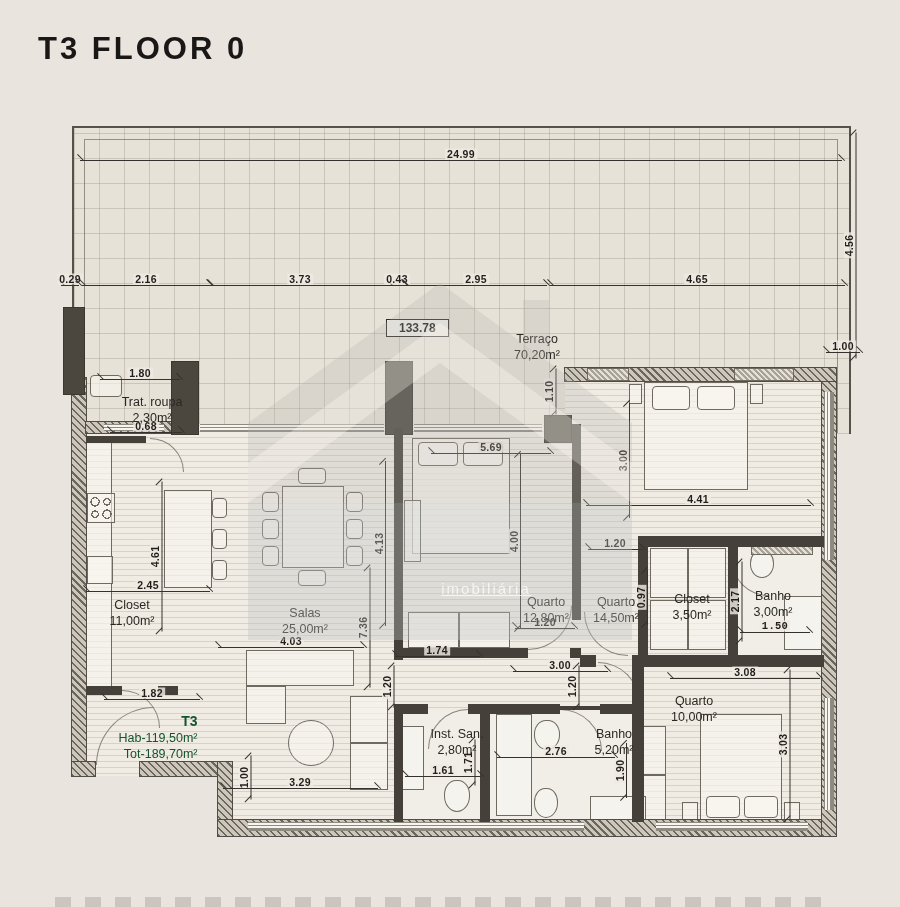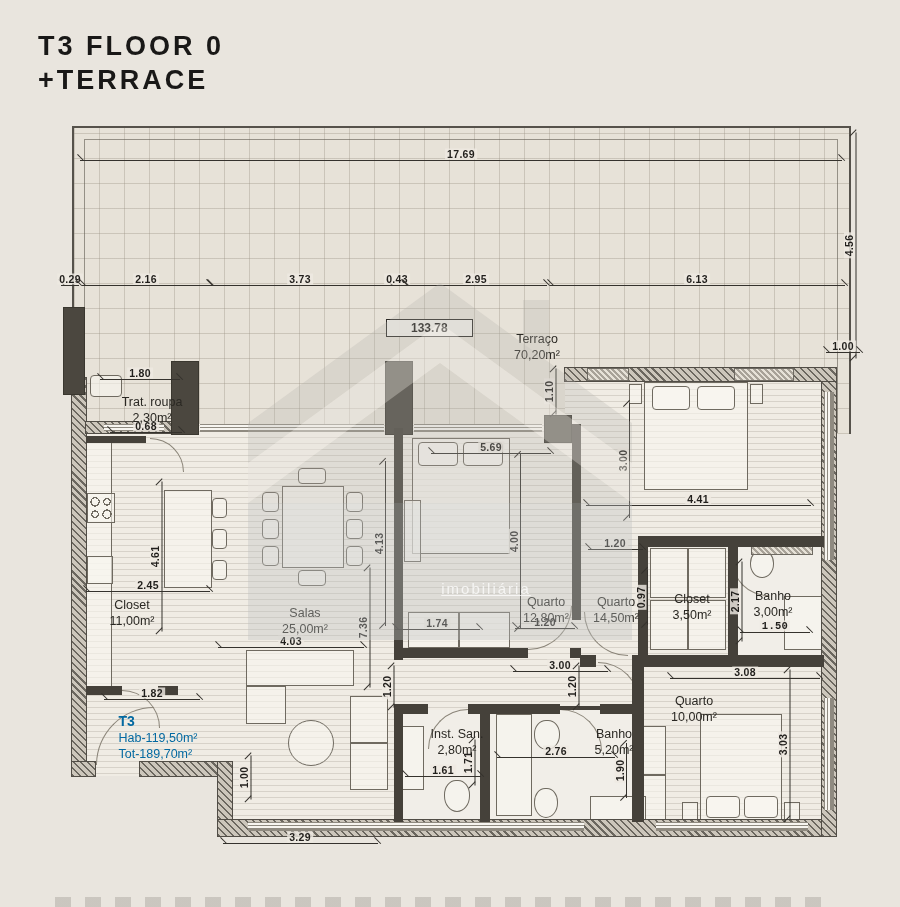--- a/index.html
+++ b/index.html
@@ -1,20 +1,20 @@
 <!DOCTYPE html>
 <html><head>
 <meta charset="utf-8">
 <style>
   html,body{margin:0;padding:0;}
   body{width:900px;height:907px;position:relative;background:#e9e5de;font-family:"Liberation Sans",sans-serif;overflow:hidden;}
   #canvas{position:absolute;inset:0;}
 
   
-  .title{position:absolute;left:38px;top:30px;font-weight:bold;font-size:27px;line-height:1.25;letter-spacing:3px;color:#191817;}
+  .title{position:absolute;left:38px;top:30px;font-weight:bold;font-size:31px;line-height:1.25;letter-spacing:3px;color:#191817;}
 
   
   .terrace{position:absolute;left:72px;top:126px;width:775px;height:306px;
     background:
       repeating-linear-gradient(90deg,rgba(150,142,128,.35) 0 1px,transparent 1px 25px),
       repeating-linear-gradient(0deg,rgba(150,142,128,.35) 0 1px,transparent 1px 25px),
       #e7e2d8;
     border-top:2px solid #56524b;border-left:2px solid #56524b;border-right:2px solid #56524b;}
   .terrace-inner{position:absolute;left:84px;top:139px;width:752px;height:293px;
     border-top:1px solid rgba(95,90,80,.6);border-left:1px solid rgba(95,90,80,.6);border-right:1px solid rgba(95,90,80,.6);}
@@ -64,45 +64,44 @@
   .dim span{position:absolute;left:50%;top:-2px;transform:translate(-50%,-100%);
     font-weight:bold;font-size:10.5px;line-height:1;color:#211f1c;
     background:rgba(238,233,226,.82);padding:0 2px;white-space:nowrap;letter-spacing:.3px;}
   .dim.v{transform:rotate(-90deg);}
 
   
   .room-label{position:absolute;transform:translate(-50%,-50%);text-align:center;
     font-size:12.5px;color:#2a2823;line-height:1.25;white-space:nowrap;}
   .room-label .a{display:block;}
 
-  .areabox{position:absolute;left:386px;top:319px;border:1.4px solid #2c2a26;padding:1px 24px;
+  .areabox{position:absolute;left:386px;top:319px;border:1.4px solid #2c2a26;padding:1px 12px;
     font-weight:bold;font-size:12px;color:#211f1c;background:rgba(244,241,235,.92);}
 
-  .unit{position:absolute;left:158px;top:712px;transform:translateX(-50%);text-align:left;color:#0369a1;line-height:1.3;white-space:nowrap;}
+  .unit{position:absolute;left:158px;top:712px;transform:translateX(-50%);text-align:right;color:#14532d;line-height:1.3;white-space:nowrap;}
   .unit .u1{font-size:14px;font-weight:bold;}
   .unit .u2{font-size:12.5px;}
 
   
   .wm-logo{position:absolute;left:238px;top:258px;opacity:.5;}
   .wm-brand{position:absolute;left:230px;top:534px;width:420px;text-align:center;
     font-weight:bold;font-size:44px;letter-spacing:10px;color:rgba(255,255,255,.78);}
   .wm-tag{position:absolute;left:276px;top:580px;width:420px;text-align:center;
     font-size:15px;letter-spacing:2px;color:rgba(255,255,255,.72);text-decoration:underline;}
 
   .bottom-crop{position:absolute;left:55px;top:897px;width:780px;height:10px;opacity:.45;
     background:repeating-linear-gradient(90deg,rgba(110,105,98,.55) 0 16px,transparent 16px 30px);}
 </style>
 </head>
 <body>
 
 <div id="canvas">
 
   <div class="title">
     <div>T3 FLOOR 0</div>
-    <div>+TERRACE</div>
   </div>
 
   <div class="terrace"></div>
   <div class="terrace-inner"></div>
 
   <div class="floor" style="left:86px;top:424px;width:479px;height:398px;"></div>
   <div class="floor" style="left:565px;top:378px;width:259px;height:444px;"></div>
   <div class="bath" style="left:398px;top:710px;width:88px;height:112px;"></div>
   <div class="bath" style="left:486px;top:710px;width:152px;height:112px;"></div>
   <div class="bath" style="left:738px;top:546px;width:86px;height:110px;"></div>
@@ -219,21 +218,21 @@
   <div class="areabox">133.78</div>
 
   <div class="unit">
     <div class="u1">T3</div>
     <div class="u2">Hab-119,50m²</div>
     <div class="u2">Tot-189,70m²</div>
   </div>
 
   <div id="anno-layer">
       <div class="dim" style="left: 80px; top: 160px; width: 762px;">
-        <span>17.69</span>
+        <span>24.99</span>
       </div>
       <div class="dim v" style="left: 743px; top: 245px; width: 226px;">
         <span>4.56</span>
       </div>
       <div class="dim" style="left: 826px; top: 352px; width: 34px;">
         <span>1.00</span>
       </div>
       <div class="dim" style="left: 61px; top: 285px; width: 18px;">
         <span>0.29</span>
       </div>
@@ -243,21 +242,21 @@
       <div class="dim" style="left: 210px; top: 285px; width: 180px;">
         <span>3.73</span>
       </div>
       <div class="dim" style="left: 389px; top: 285px; width: 16px;">
         <span>0.43</span>
       </div>
       <div class="dim" style="left: 405px; top: 285px; width: 142px;">
         <span>2.95</span>
       </div>
       <div class="dim" style="left: 549.5px; top: 285px; width: 295px;">
-        <span>6.13</span>
+        <span>4.65</span>
       </div>
       <div class="dim v" style="left: 533px; top: 391px; width: 46px;">
         <span>1.10</span>
       </div>
       <div class="dim" style="left: 100px; top: 379px; width: 80px;">
         <span>1.80</span>
       </div>
       <div class="dim" style="left: 110px; top: 432px; width: 72px;">
         <span>0.68</span>
       </div>
@@ -296,21 +295,21 @@
       </div>
       <div class="dim v" style="left: 87px; top: 556px; width: 150px;">
         <span>4.61</span>
       </div>
       <div class="dim" style="left: 218px; top: 647px; width: 146px;">
         <span>4.03</span>
       </div>
       <div class="dim v" style="left: 310px; top: 627px; width: 120px;">
         <span>7.36</span>
       </div>
-      <div class="dim" style="left: 394.5px; top: 629px; width: 85px;">
+      <div class="dim" style="left: 394.5px; top: 656px; width: 85px;">
         <span>1.74</span>
       </div>
       <div class="dim" style="left: 512.5px; top: 671px; width: 95px;">
         <span>3.00</span>
       </div>
       <div class="dim v" style="left: 373px; top: 686px; width: 42px;">
         <span>1.20</span>
       </div>
       <div class="dim v" style="left: 558px; top: 686px; width: 42px;">
         <span>1.20</span>
@@ -323,21 +322,21 @@
       </div>
       <div class="dim v" style="left: 598.5px; top: 770px; width: 55px;">
         <span>1.90</span>
       </div>
       <div class="dim" style="left: 104px; top: 699px; width: 96px; text-align: center;">
         <span>1.82</span>
       </div>
       <div class="dim v" style="left: 229px; top: 777px; width: 44px;">
         <span>1.00</span>
       </div>
-      <div class="dim" style="left: 222.5px; top: 843px; width: 155px;">
+      <div class="dim" style="left: 222.5px; top: 788px; width: 155px;">
         <span>3.29</span>
       </div>
       <div class="dim" style="left: 405px; top: 776px; width: 76px;">
         <span>1.61</span>
       </div>
       <div class="dim v" style="left: 452px; top: 762px; width: 46px;">
         <span>1.71</span>
       </div>
       <div class="dim" style="left: 497px; top: 757px; width: 118px;">
         <span>2.76</span>

